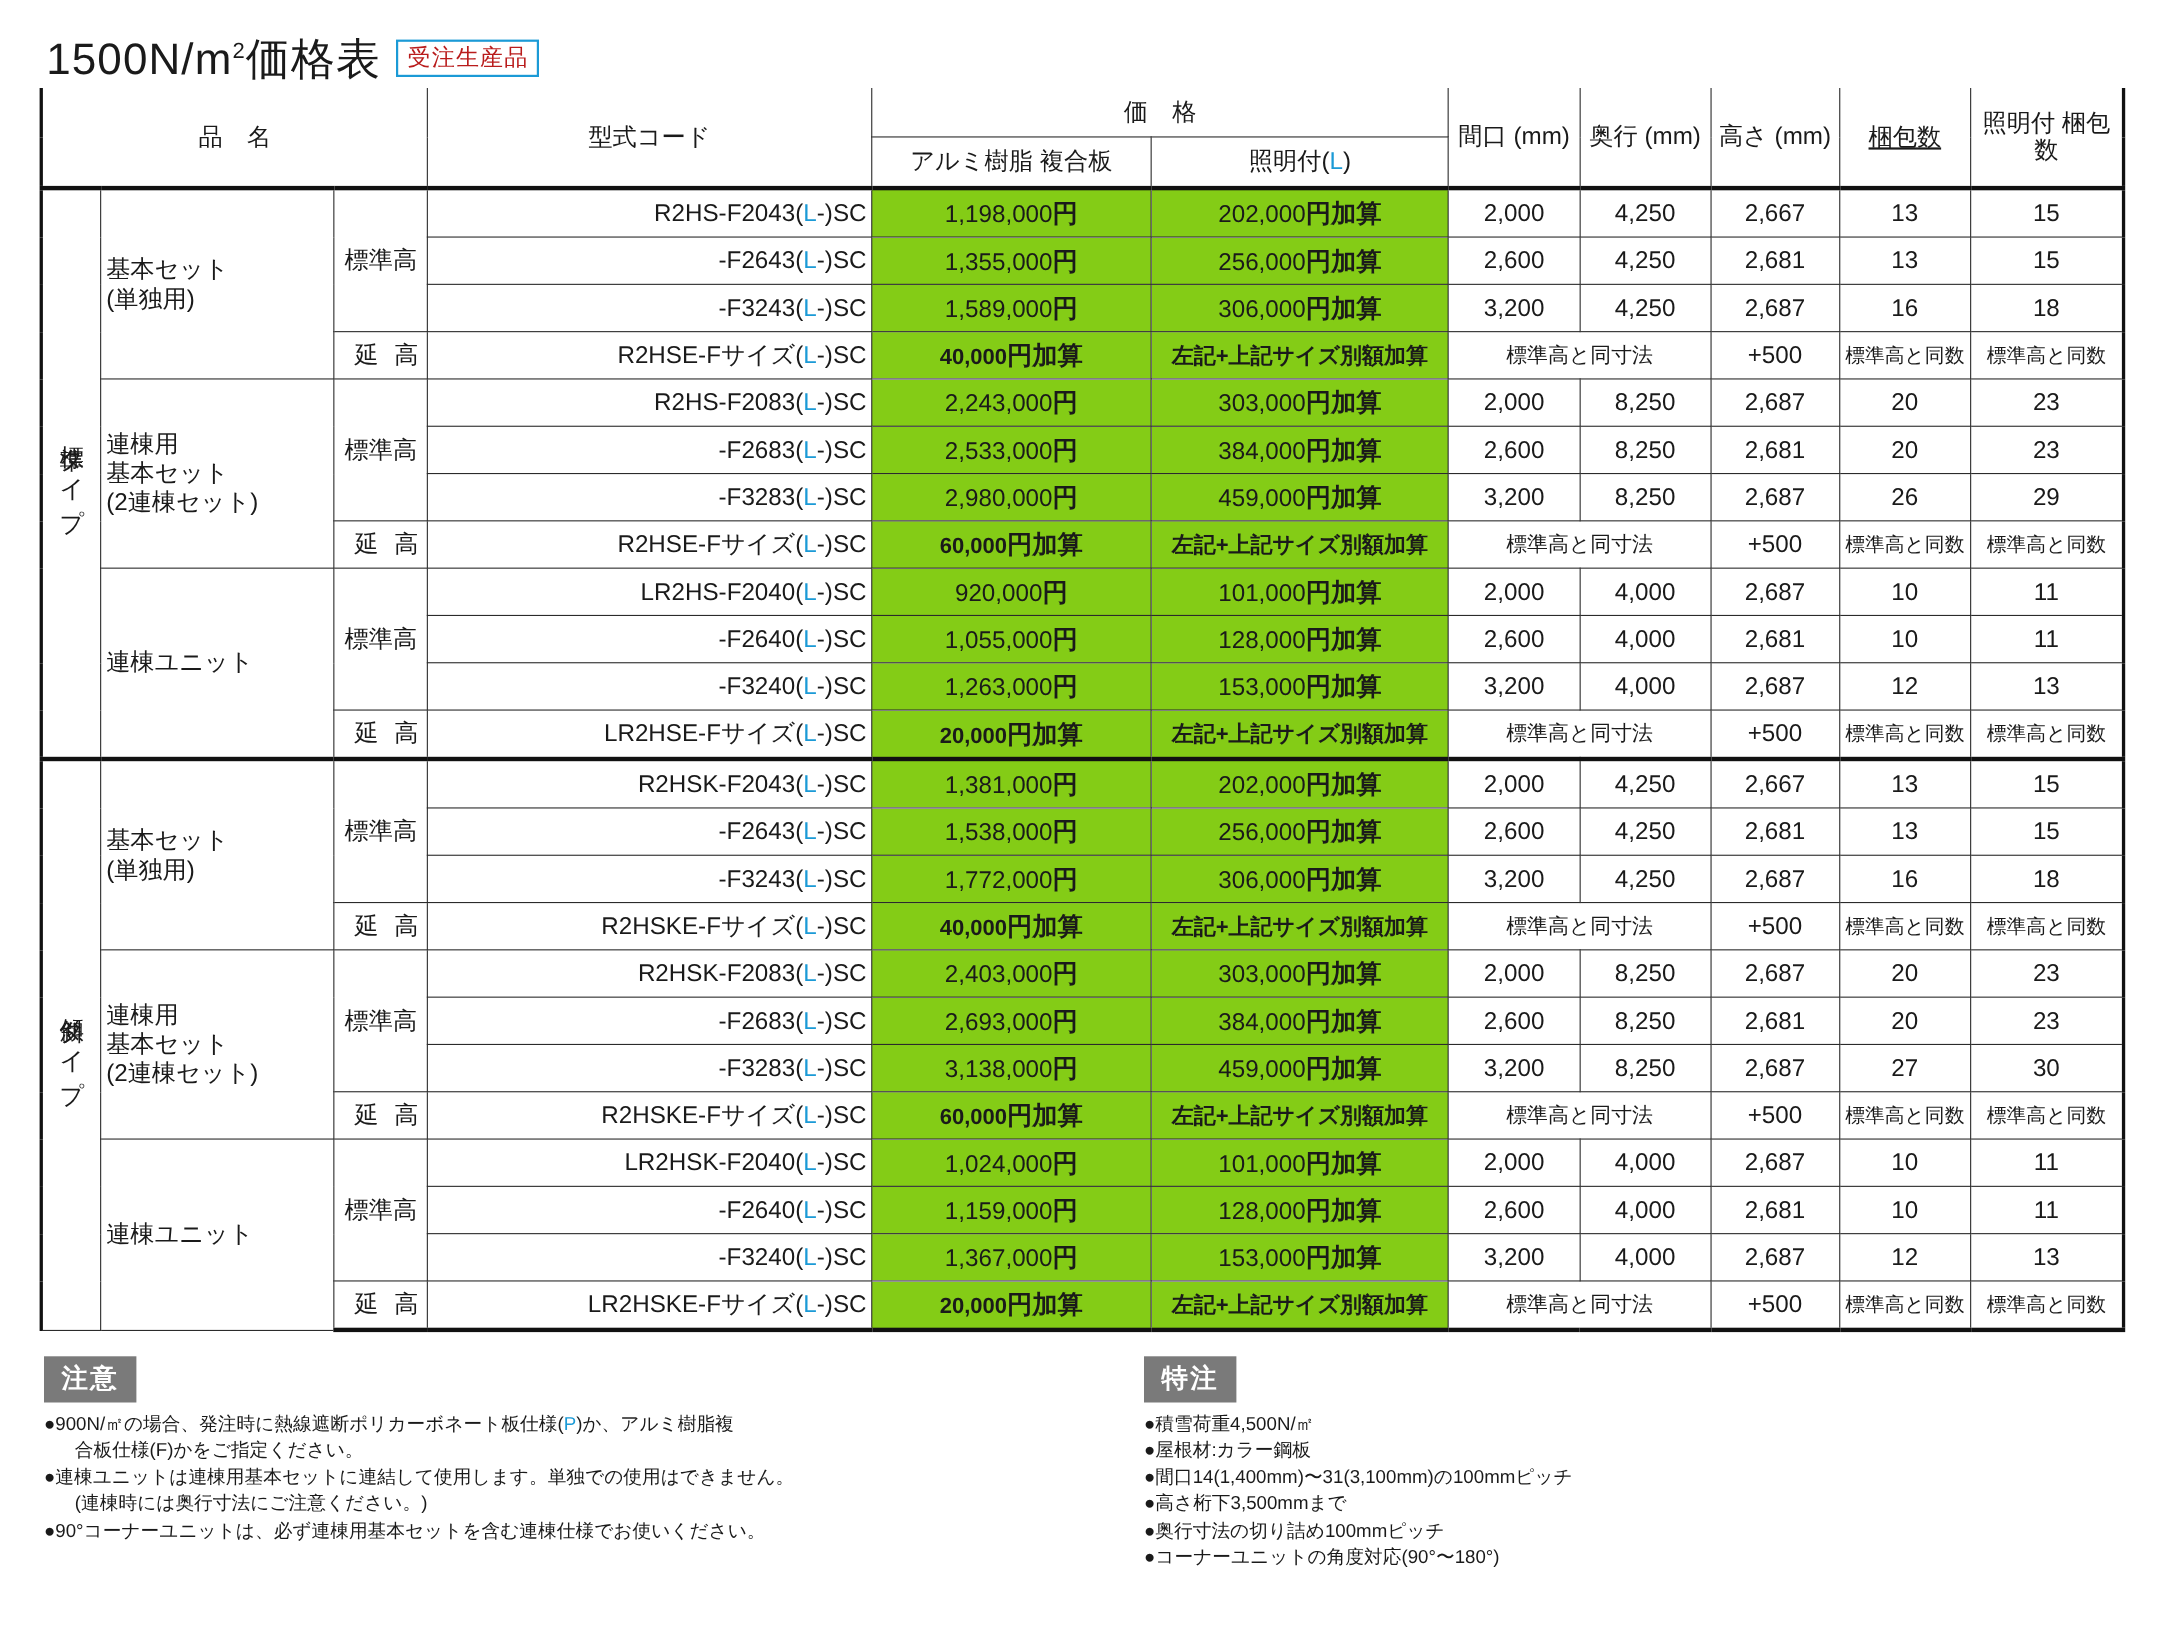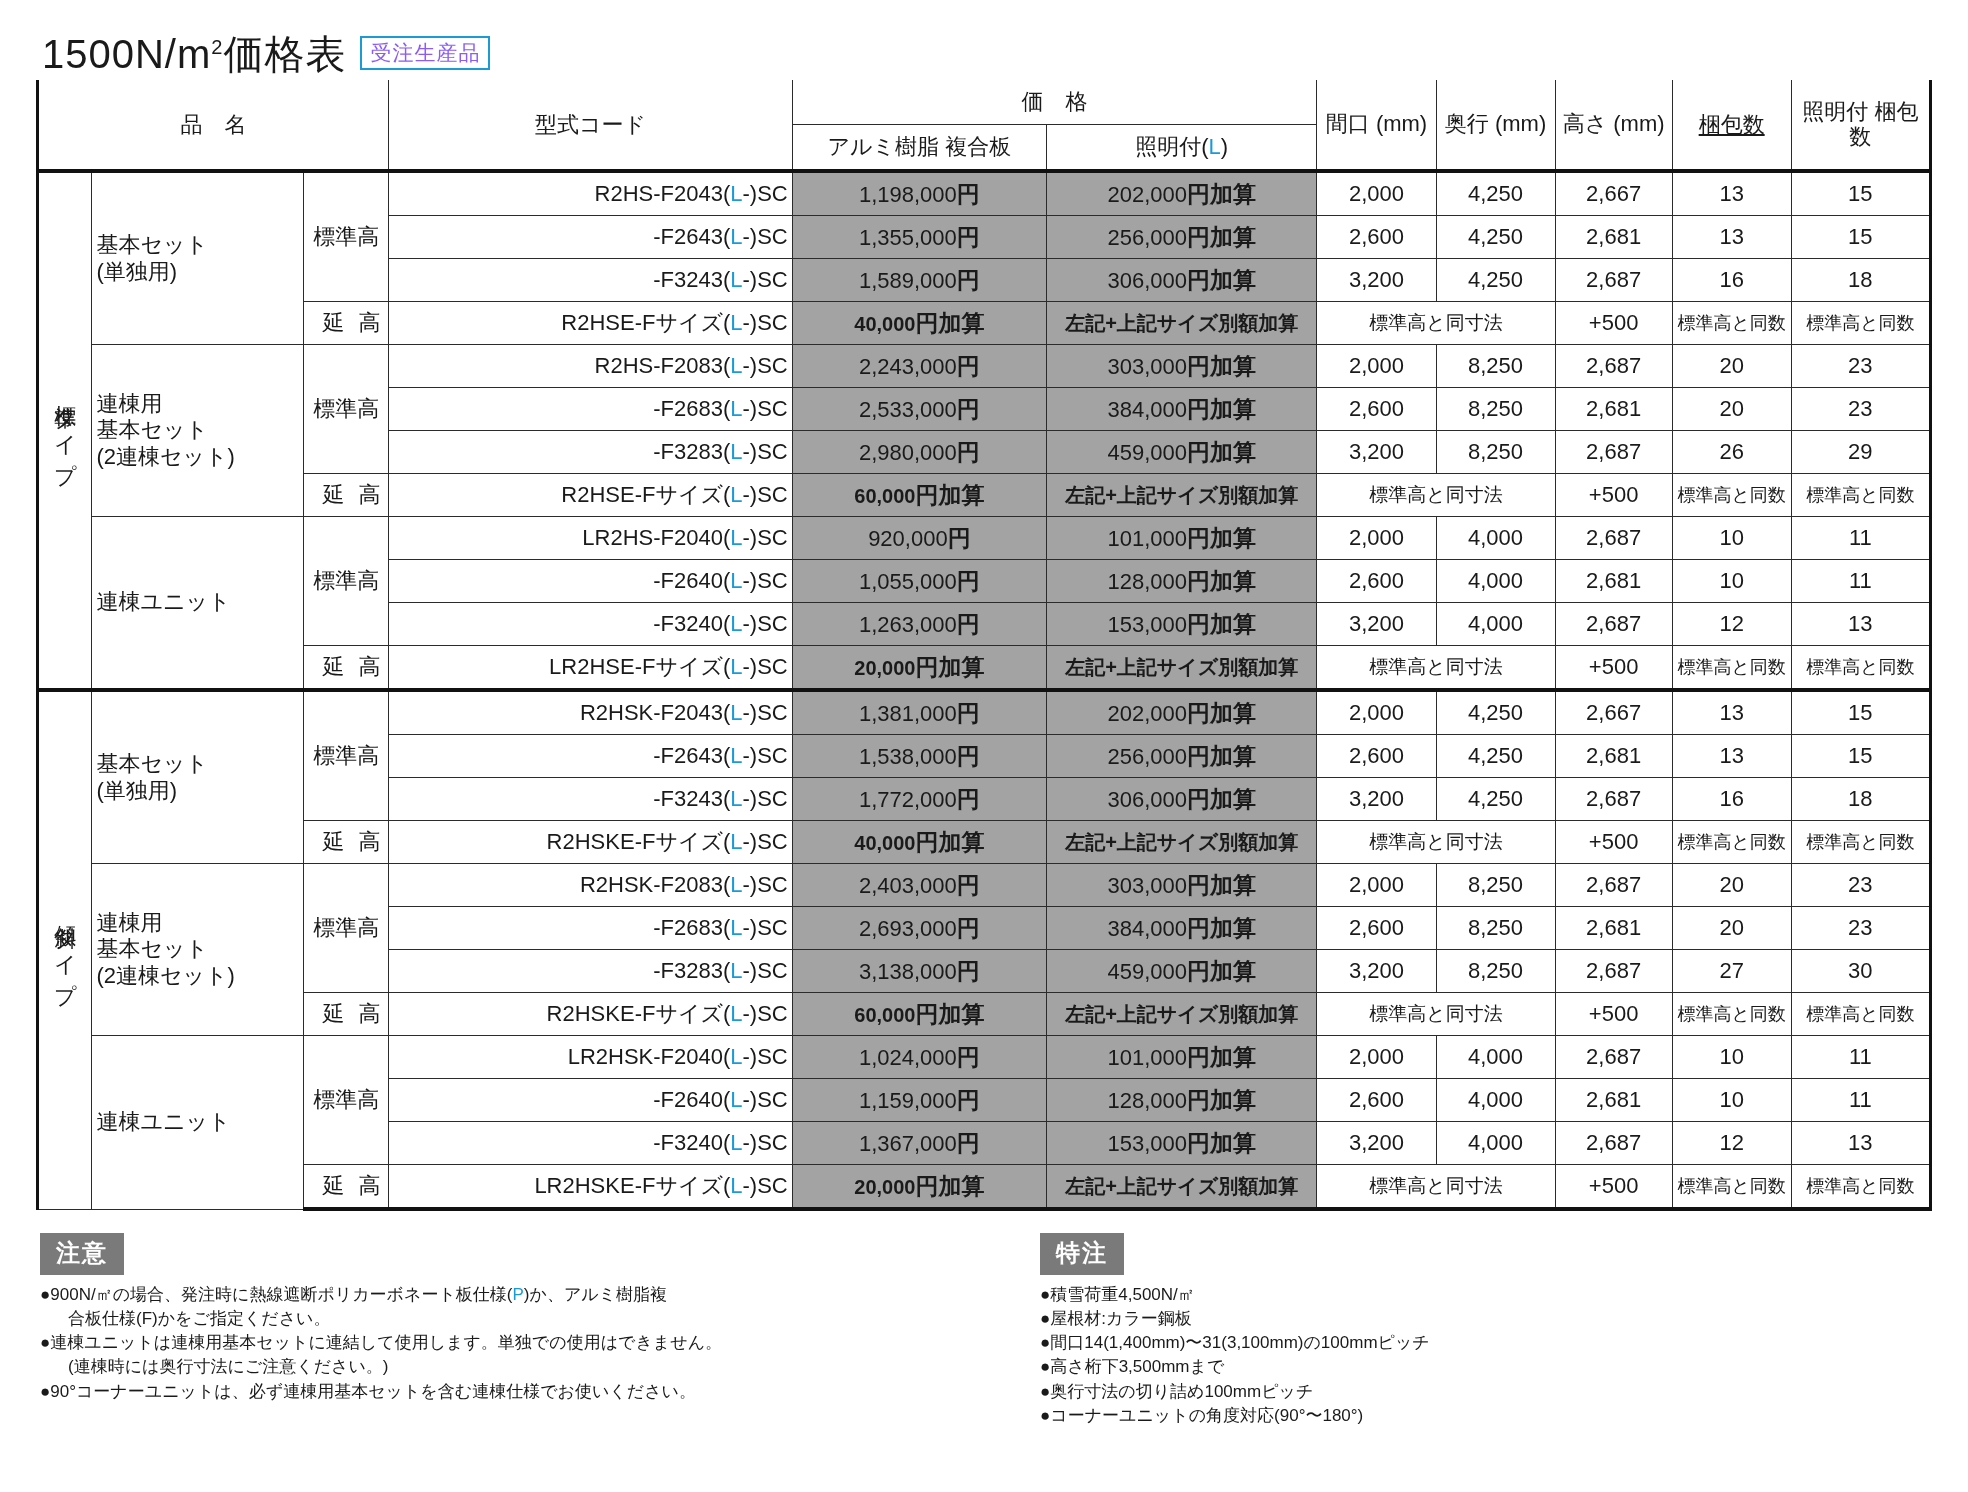--- a/index.html
+++ b/index.html
@@ -13,21 +13,21 @@
   .page{position:relative; width:1968px; height:1492px; box-sizing:border-box; padding:22px 36px 0 36px;}
 
   
   .titlebar{display:flex; align-items:flex-end; gap:14px; height:52px; margin-left:6px;}
   .title{
     font-size:40px; font-weight:400; letter-spacing:1px; line-height:1;
     font-family:"Liberation Sans","DejaVu Sans",sans-serif;
   }
   .title .sup{font-size:20px; vertical-align:super;}
   .badge{
-    border:2px solid #1b9ad6; color:#8b5cf6; font-size:21px; line-height:1;
+    border:2px solid #1b9ad6; color:#b91c1c; font-size:21px; line-height:1;
     padding:4px 8px 5px 8px; margin-bottom:4px; letter-spacing:1px;
   }
 
   
   table.price{
     border-collapse:collapse; width:1896px; margin-top:6px; table-layout:fixed;
   }
   table.price td, table.price th{
     border:1px solid #2b2b2b;
     padding:0 4px;
@@ -63,21 +63,21 @@
   }
   td.vtype span{display:inline-block;}
   td.pname{font-size:25px; line-height:1.2; text-align:left; padding-left:14px; white-space:normal;}
   td.hcol{font-size:24px; text-align:center;}
   td.hcol.nobu{letter-spacing:14px; text-indent:14px;}
   td.code{
     font-size:30px; font-weight:bold; text-align:right; padding-right:16px;
     letter-spacing:0px; height:42px;
   }
   td.price{
-    background:#a3a3a3; text-align:center; font-size:29px; font-weight:bold;
+    background:#84cc16; text-align:center; font-size:29px; font-weight:bold;
   }
   td.price .yen{font-size:23px; font-weight:bold;}
   td.price.small{font-size:20px; font-weight:bold;}
   td.num{text-align:center; font-size:24px;}
   td.num.sm{font-size:19px;}
   td.num.xs{font-size:18px;}
 
   
   .notes{display:flex; margin-top:22px; margin-left:4px;}
   .col-left{width:1000px;}

